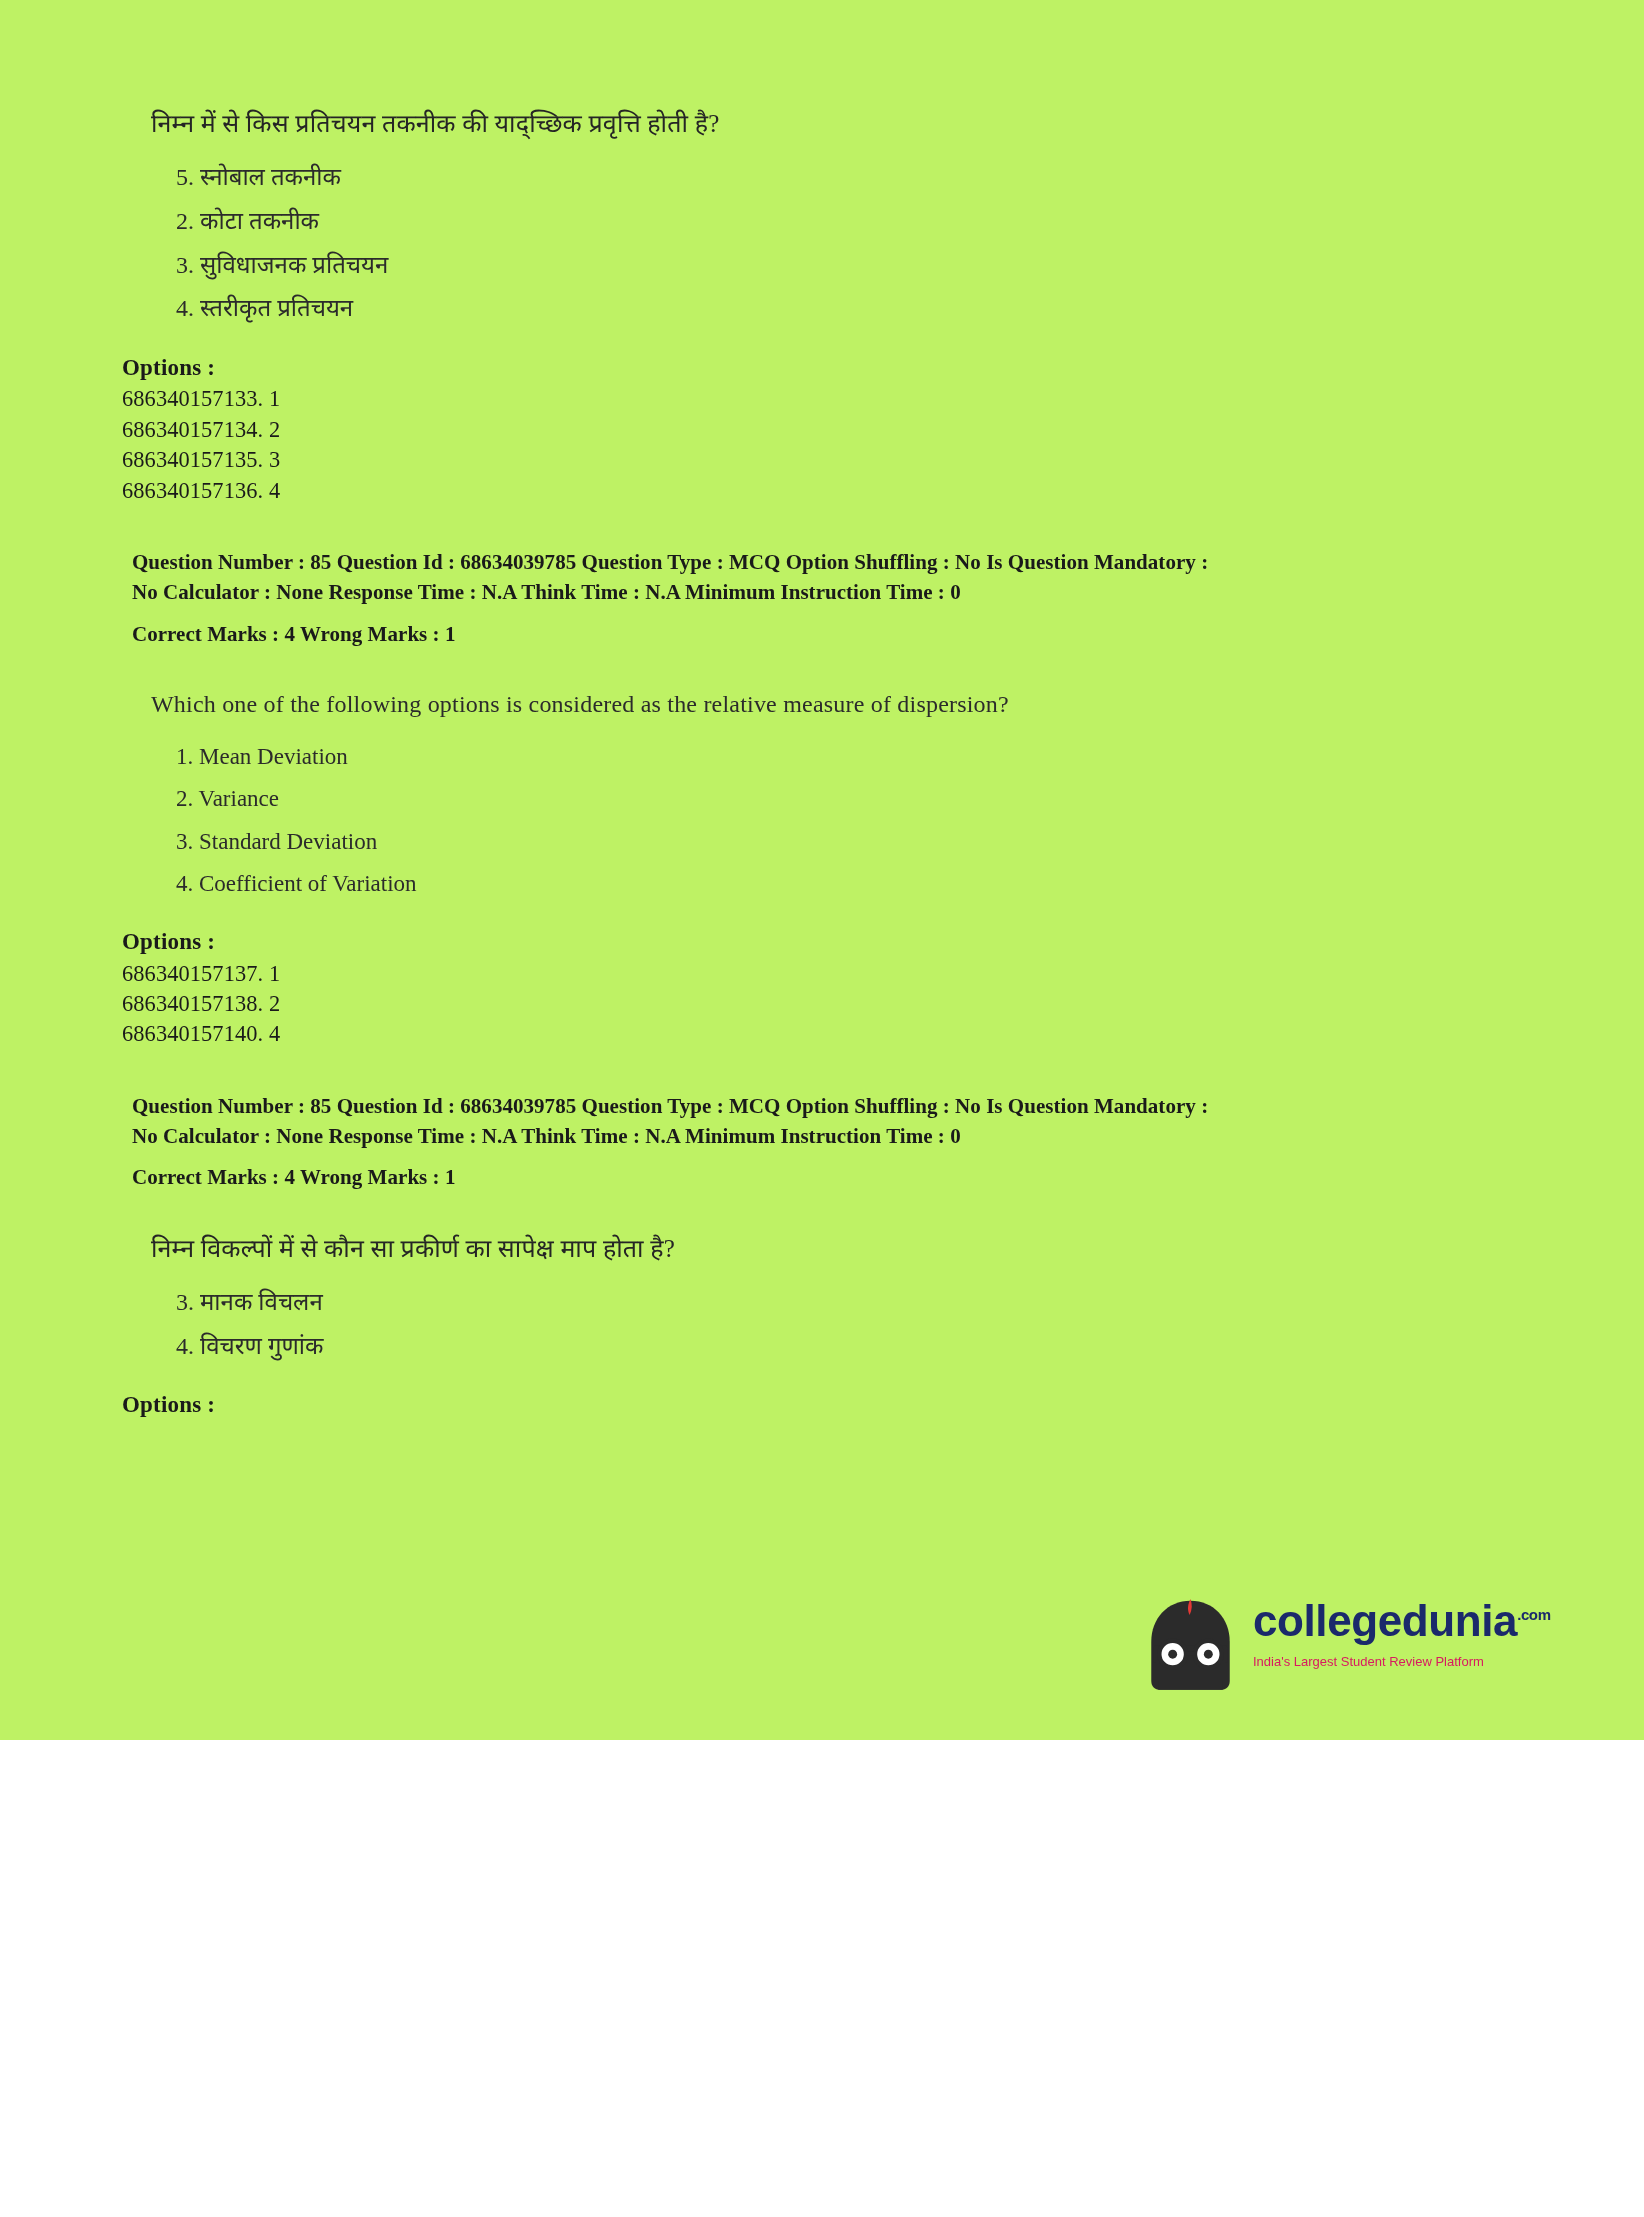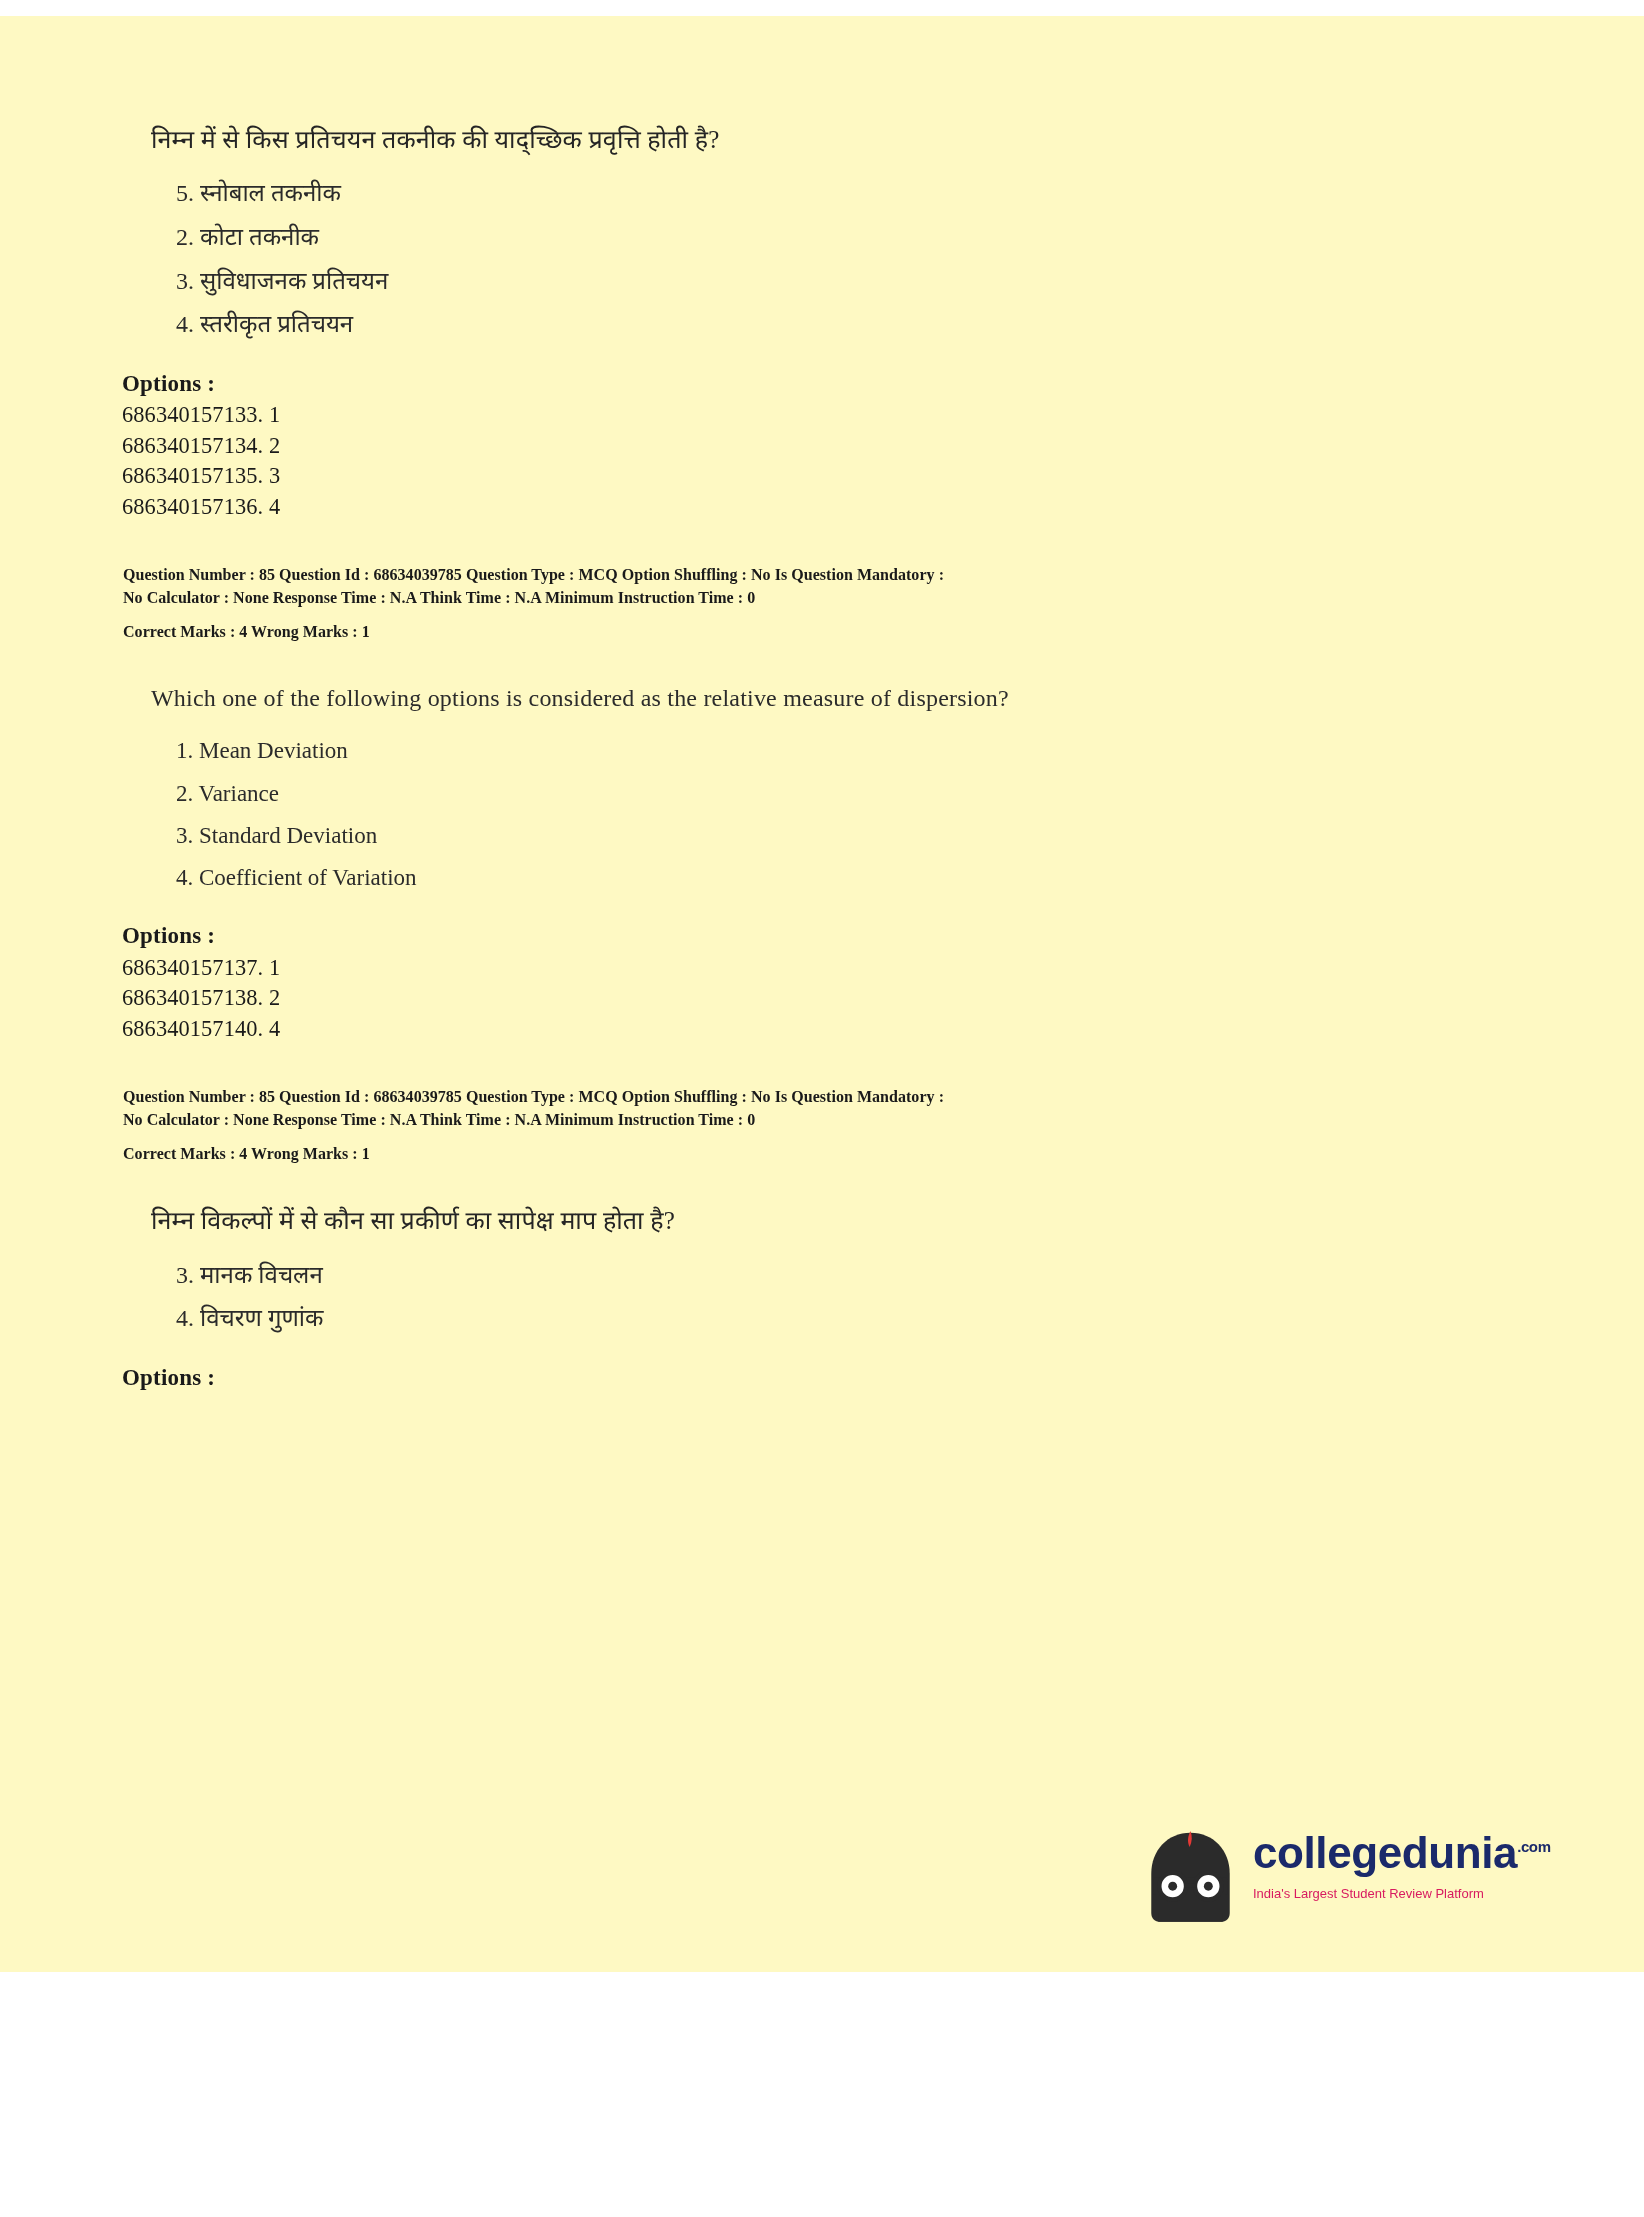--- a/index.html
+++ b/index.html
@@ -10,24 +10,24 @@
   body {
     width: 1644px;
     height: 2217px;
     position: relative;
     font-family: "Liberation Serif", serif;
     color: #1a1a1a;
     overflow: hidden;
   }
   .page {
     position: absolute;
-    top: 16px; left: 0;
+    top: 0; left: 0;
     width: 1644px;
-    height: 1956px;
-    background: #fef9c3;
+    height: 1740px;
+    background: #bef264;
   }
   .content {
     position: absolute;
     left: 122px;
     top: 107px;
     width: 1397px;
   }
 
   
   .qstmt {
@@ -64,23 +64,23 @@
   .optid {
     font-size: 22.4px;
     line-height: 1.36;
     margin: 0;
     letter-spacing: 0.1px;
   }
 
   
   .meta {
     font-weight: bold;
-    font-size: 16px;
+    font-size: 21px;
     line-height: 1.45;
-    margin: 41px 0 0 1px;
+    margin: 41px 0 0 10px;
     letter-spacing: 0.04px;
   }
   .meta .line2 { display: block; }
   .meta .marks { display: block; margin-top: 10.7px; }
   .gap-md { height: 39px; }
 
   
   .footer-logo {
     position: absolute;
     right: 86px;

